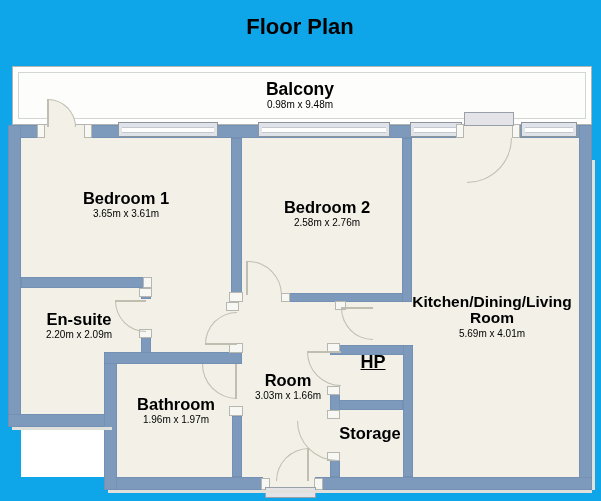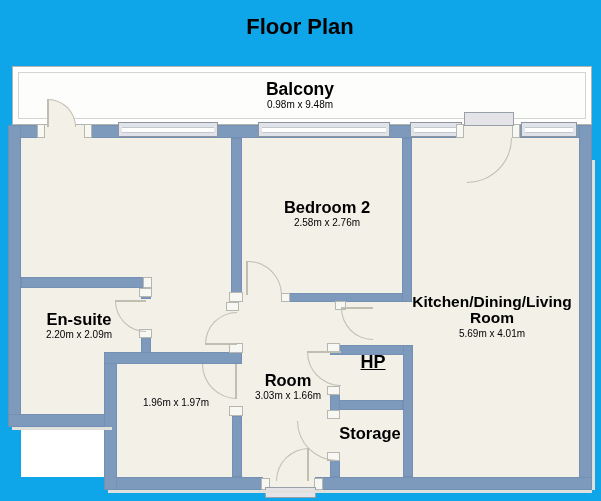--- a/index.html
+++ b/index.html
@@ -133,37 +133,42 @@
 
   <div class="sh" style="left:108px;top:490px;width:484px;height:3px;"></div>
   <div class="sh" style="left:592px;top:160px;width:3px;height:330px;"></div>
   <div class="sh" style="left:12px;top:427px;width:100px;height:3px;"></div>
 
   <div class="lbl balc" style="left:300px;top:80px;">
     <div class="rname">Balcony</div>
     <div class="rdims">0.98m x 9.48m</div>
   </div>
 
+  <div class="lbl" style="left:126px;top:190px;">
+    <div class="rname">Bedroom 1</div>
+    <div class="rdims">3.65m x 3.61m</div>
+  </div>
 
   <div class="lbl" style="left:327px;top:199px;">
     <div class="rname">Bedroom 2</div>
     <div class="rdims">2.58m x 2.76m</div>
   </div>
 
   <div class="lbl wrap" style="left:492px;top:294px;">
     <div class="rname" style="font-size:15.5px;">Kitchen/Dining/Living Room</div>
     <div class="rdims">5.69m x 4.01m</div>
   </div>
 
   <div class="lbl" style="left:79px;top:311px;">
     <div class="rname">En-suite</div>
     <div class="rdims">2.20m x 2.09m</div>
   </div>
 
   <div class="lbl" style="left:176px;top:396px;">
+    <div class="rname">Bathroom</div>
     <div class="rdims">1.96m x 1.97m</div>
   </div>
 
   <div class="lbl" style="left:288px;top:372px;">
     <div class="rname">Room</div>
     <div class="rdims">3.03m x 1.66m</div>
   </div>
 
   <div class="lbl hp" style="left:373px;top:353px;text-decoration:underline;">
     <div class="rname">HP</div>

